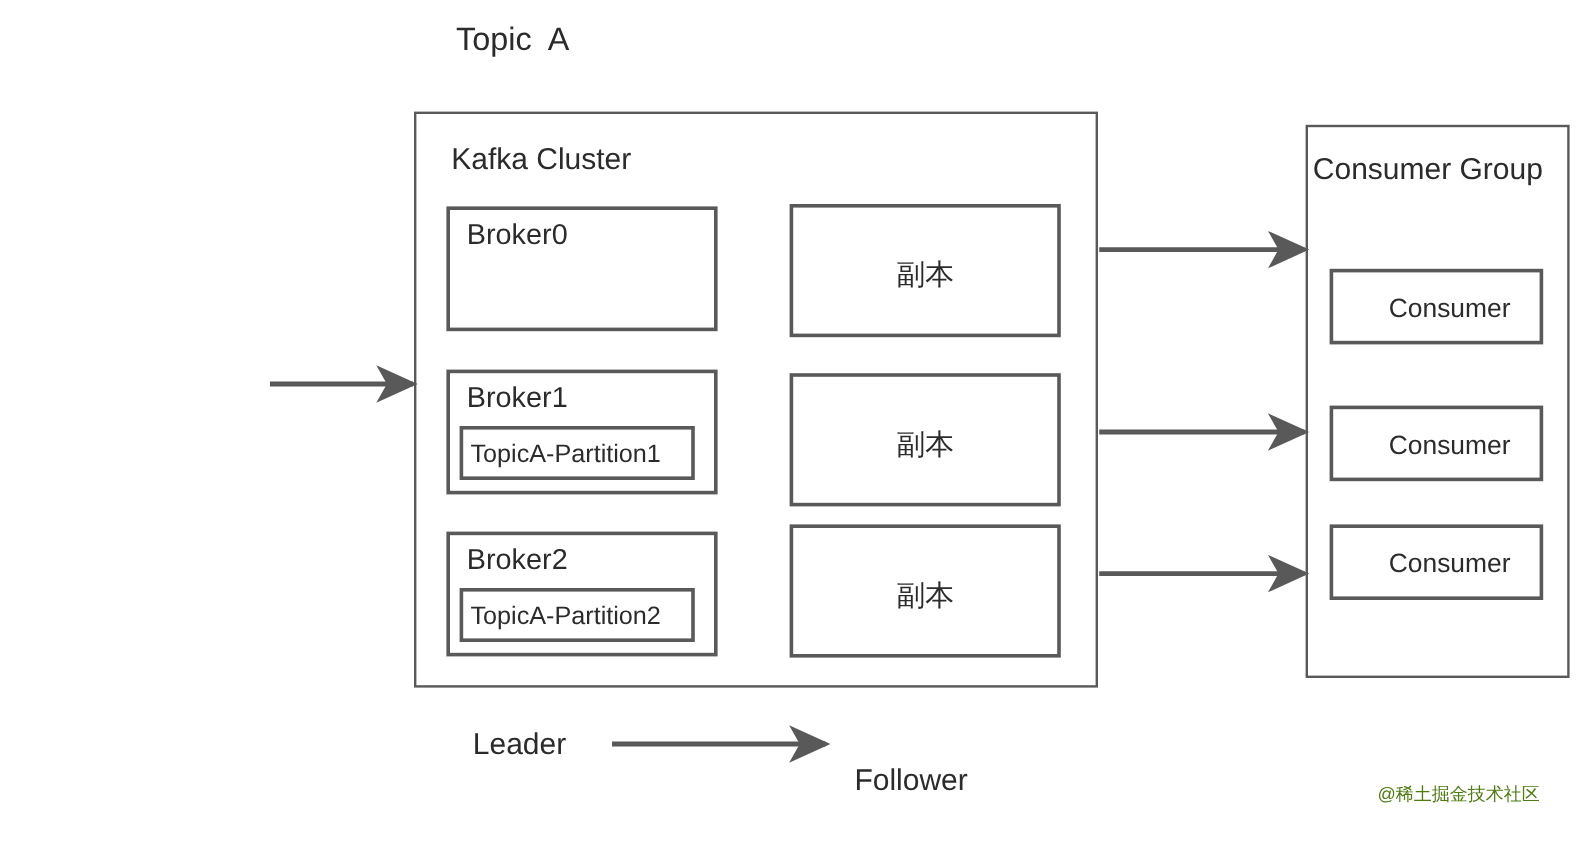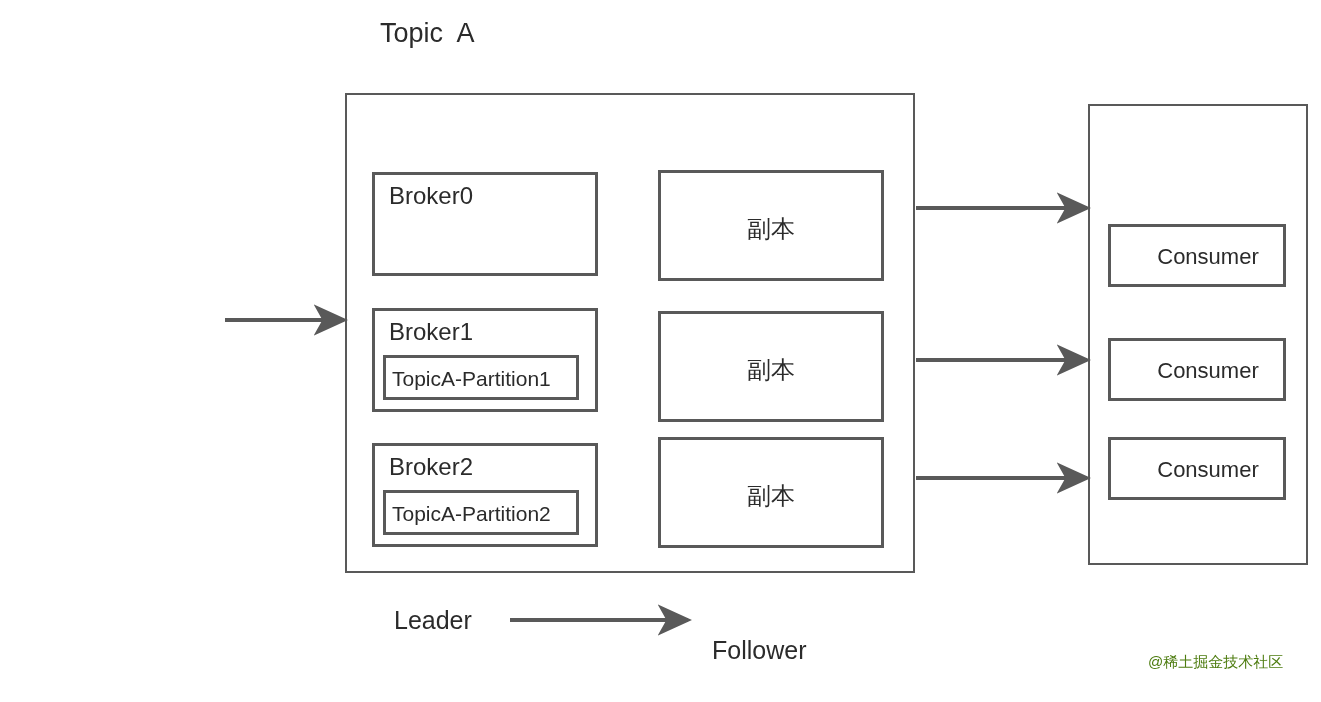--- a/index.html
+++ b/index.html
@@ -99,20 +99,21 @@
 </style>
 </head>
 <body>
 
 <div id="canvas">
 
   <div class="lbl" id="diagram-title">Topic  A</div>
 
 
   <div class="box box-thin" style="left:345px; top:93px; width:570px; height:480px;"></div>
+  <div class="lbl" id="kafka-cluster-label">Kafka Cluster</div>
 
   <div class="box" style="left:372px; top:172px; width:226px; height:104px;">
     <div class="lbl broker-label" style="left:14px; top:9px;">Broker0</div>
   </div>
 
   <div class="box" style="left:372px; top:308px; width:226px; height:104px;">
     <div class="lbl broker-label" style="left:14px; top:9px;">Broker1</div>
   </div>
   <div class="box" style="left:383px; top:355px; width:196px; height:45px;">
     <div class="lbl partition-label" style="left:6px; top:10px;">TopicA-Partition1</div>
@@ -129,20 +130,21 @@
     <div class="center-label replica-label" style="top:40px;">副本</div>
   </div>
   <div class="box" style="left:658px; top:311px; width:226px; height:111px;">
     <div class="center-label replica-label" style="top:40px;">副本</div>
   </div>
   <div class="box" style="left:658px; top:437px; width:226px; height:111px;">
     <div class="center-label replica-label" style="top:40px;">副本</div>
   </div>
 
   <div class="box box-thin" style="left:1088px; top:104px; width:220px; height:461px;"></div>
+  <div class="lbl" id="consumer-group-label">Consumer Group</div>
 
   <div class="box" style="left:1108px; top:224px; width:178px; height:63px;">
     <div class="center-label consumer-label" style="top:17px;">Consumer</div>
   </div>
   <div class="box" style="left:1108px; top:338px; width:178px; height:63px;">
     <div class="center-label consumer-label" style="top:17px;">Consumer</div>
   </div>
   <div class="box" style="left:1108px; top:437px; width:178px; height:63px;">
     <div class="center-label consumer-label" style="top:17px;">Consumer</div>
   </div>

